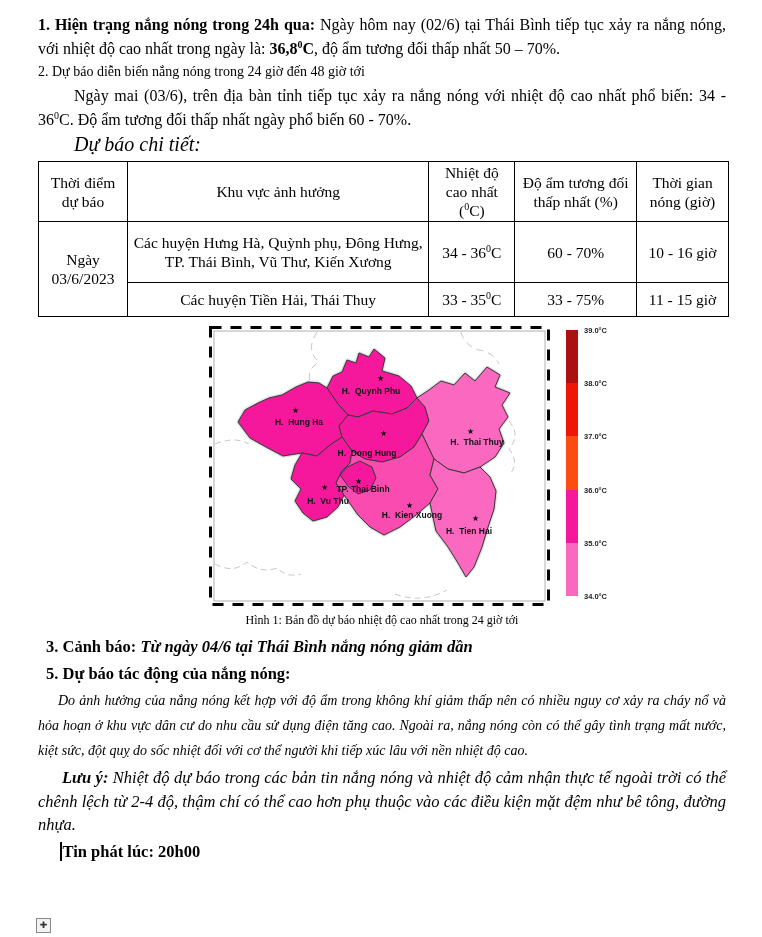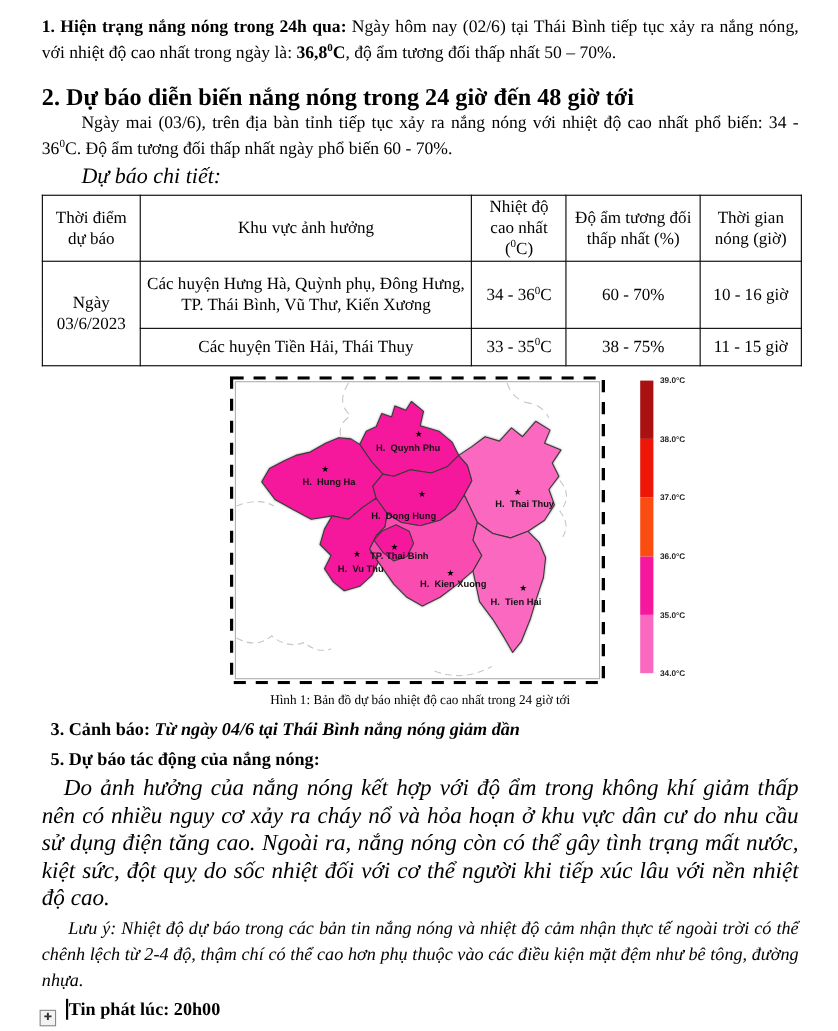--- a/index.html
+++ b/index.html
@@ -6,53 +6,53 @@
   body{
     width:762px;height:937px;overflow:hidden;position:relative;
     background:#ffffff;color:#000;
     font-family:"Liberation Serif","DejaVu Serif",serif;
   }
   .doc{padding:13px 36px 0 38px;}
   p{margin:0;}
   .just{text-align:justify;}
   .fs{font-size:16px;line-height:23.5px;}
   b,.b{font-weight:bold;}
-  .h2b{font-weight:bold;font-size:22px;line-height:24px;margin-top:16px;}
+  .h2b{font-weight:normal;font-size:14px;line-height:24px;margin-top:0;}
   .ind{text-indent:36px;}
   .detail{margin-top:2px;margin-left:36px;font-style:italic;font-size:20px;line-height:23px;}
   sup{font-size:10px;vertical-align:super;line-height:0;}
 
   
   table.fc{border-collapse:collapse;margin-top:5px;width:691px;font-size:15.5px;}
   table.fc td,table.fc th{border:1.5px solid #000;text-align:center;vertical-align:middle;
     font-weight:normal;padding:1px 4px;line-height:19px;}
   table.fc th{height:54px;}
   tr.r1 td{height:58px;}
   tr.r2 td{height:31px;}
 
   
   .figure{position:relative;height:282px;margin-top:9px;}
   .map-frame{position:absolute;left:171px;top:0;width:341px;height:280px;}
   .map-frame svg{position:absolute;left:0;top:0;}
   .dlabel{position:absolute;transform:translateX(-50%);white-space:pre;
     font-family:"Liberation Sans","DejaVu Sans",sans-serif;font-weight:bold;font-size:8.5px;color:#111;}
   .star{position:absolute;font-size:8px;color:#000;line-height:8px;
     font-family:"DejaVu Sans",sans-serif;}
-  .legend{position:absolute;left:544px;top:4px;width:80px;height:266px;}
+  .legend{position:absolute;left:528px;top:4px;width:80px;height:266px;}
   .legend-bar{position:absolute;left:0;top:0;width:12px;height:266px;display:flex;flex-direction:column;}
   .legend-seg{flex:1 1 auto;}
   .llabel{position:absolute;left:18px;transform:translateY(-50%);white-space:nowrap;
     font-family:"Liberation Sans","DejaVu Sans",sans-serif;font-weight:bold;font-size:7.5px;color:#222;}
   .caption{text-align:center;font-size:12px;line-height:21px;margin-top:2px;}
 
   .item{margin-top:4px;margin-left:8px;font-size:16.5px;line-height:23px;font-weight:bold;}
   .item .bi{font-style:italic;}
-  .p6{margin-top:3px;font-style:italic;font-size:21px;line-height:25px;text-indent:20px;text-align:justify;}
+  .p6{margin-top:3px;font-style:italic;font-size:14px;line-height:25px;text-indent:20px;text-align:justify;}
   .p7{margin-top:3px;font-style:italic;font-size:16.5px;line-height:23.5px;text-indent:24px;text-align:justify;}
-  .p7 .lead{font-weight:normal;}
+  .p7 .lead{font-weight:bold;}
   .p8{margin-top:4px;margin-left:22px;font-weight:bold;font-size:16.5px;line-height:23px;}
   .p9{margin-top:3px;margin-left:22px;font-weight:bold;font-size:16.5px;line-height:23px;position:relative;}
   .caret{display:inline-block;width:1.5px;height:19px;background:#000;vertical-align:-4px;margin-right:1px;}
   .move-handle{position:absolute;left:36px;top:918px;width:13px;height:13px;border:1px solid #888;
     background:#f3f3f3;text-align:center;line-height:12px;font-size:9px;color:#333;
     font-family:"DejaVu Sans",sans-serif;}
 </style>
 </head>
 <body>
 
@@ -85,21 +85,21 @@
     <tr class="r1">
       <td rowspan="2">Ngày 03/6/2023</td>
       <td>Các huyện Hưng Hà, Quỳnh phụ, Đông Hưng, TP. Thái Bình, Vũ Thư, Kiến Xương</td>
       <td><span>34 - 36</span><sup>0</sup><span>C</span></td>
       <td>60 - 70%</td>
       <td>10 - 16 giờ</td>
     </tr>
     <tr class="r2">
       <td>Các huyện Tiền Hải, Thái Thuy</td>
       <td><span>33 - 35</span><sup>0</sup><span>C</span></td>
-      <td>38 - 75%</td>
+      <td>33 - 75%</td>
       <td>11 - 15 giờ</td>
     </tr>
   </tbody>
     </table>
 
   <div class="figure">
     <div class="map-frame">
       <svg width="341" height="280" viewBox="0 0 341 280">
         <rect x="1.5" y="1.5" width="338" height="277" fill="none" stroke="#000" stroke-width="3" stroke-dasharray="11 9"></rect>
         <rect x="5" y="5" width="331" height="270" fill="none" stroke="#b0b0b0" stroke-width="1"></rect>

